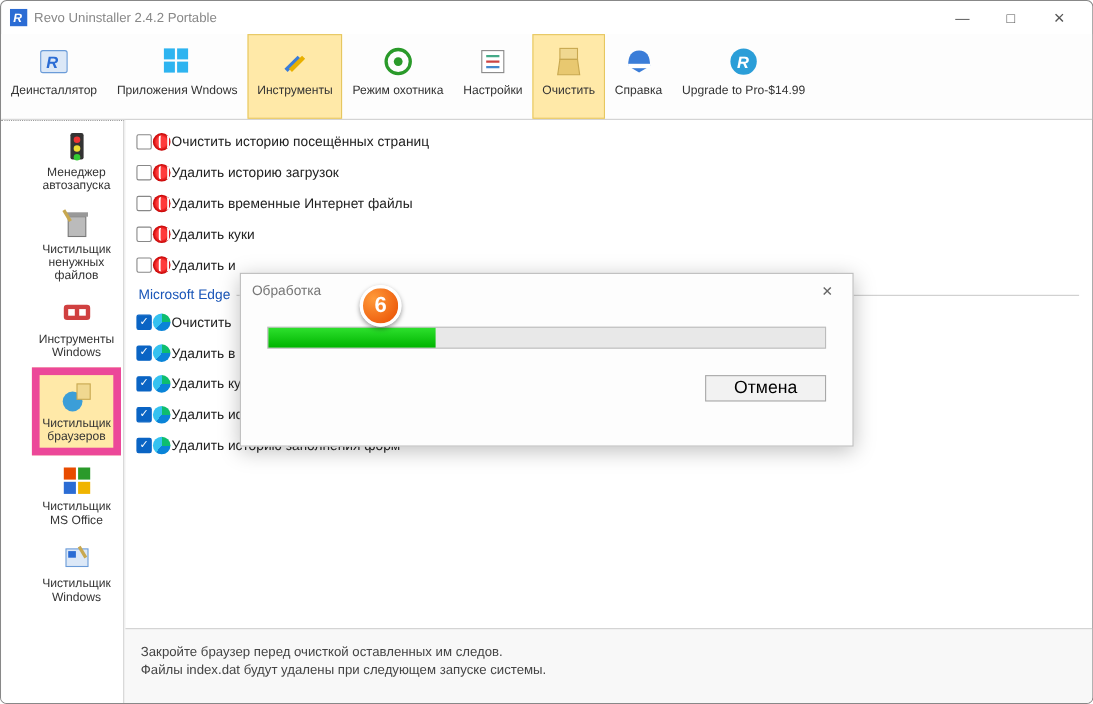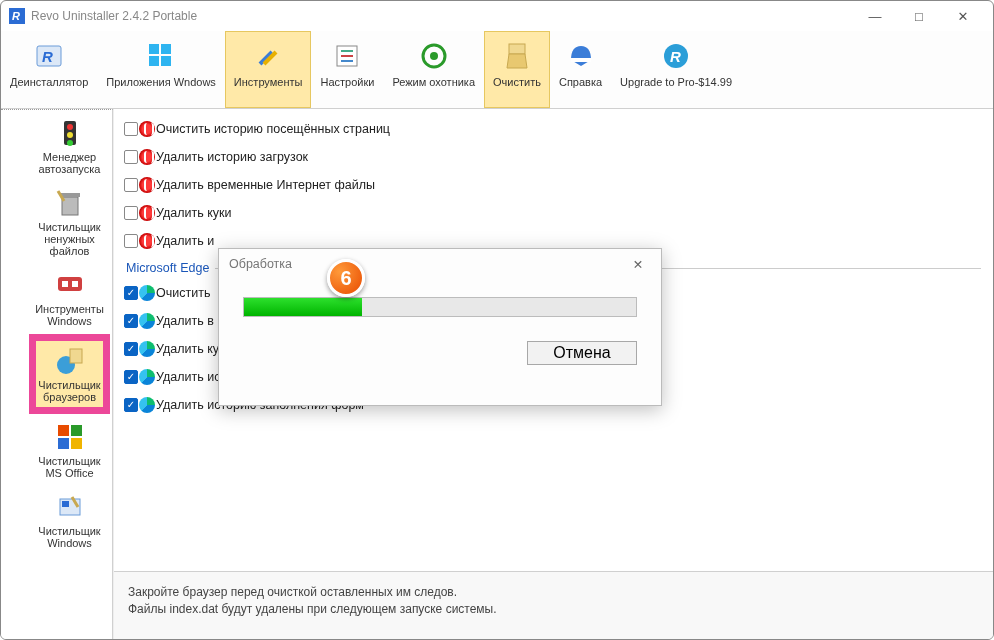--- a/index.html
+++ b/index.html
@@ -30,21 +30,21 @@
 .bicon { width: 18px; height: 18px; border-radius: 3px; display:inline-flex; align-items:center; justify-content:center; }
 .opera { background: radial-gradient(circle,#ff3b3b 40%,#c40000 70%); border-radius:50%; width:16px; height:16px; position:relative;}
 .opera::after{content:"";position:absolute;left:5px;top:2px;width:6px;height:12px;border-left:2px solid #fff;border-right:2px solid #fff;border-radius:3px;}
 .edge { width:16px;height:16px;border-radius:50%;background: conic-gradient(#0ebd6f 0 90deg,#0a84d8 90deg 220deg,#35c2f0 220deg 360deg);}
 .group-label { color: #1a56b8; font-size: 12.5px; padding: 6px 0 4px 2px; display:flex; align-items:center; gap:6px;}
 .group-label .line{flex:1;height:1px;background:#ccc;}
 
 .status { border-top: 1px solid #d0d0d0; padding: 10px 14px 20px; font-size: 12px; color: #444; background:#f8f8f8;}
 .status p { margin: 3px 0; }
 
-.dialog { position: absolute; left: 217px; top: 247px; width: 444px; height: 158px; background: #fdfdfd; border: 1px solid #bbb; box-shadow: 0 4px 18px rgba(0,0,0,.25); }
+.dialog { position: absolute; left: 217px; top: 247px; width: 558px; height: 158px; background: #fdfdfd; border: 1px solid #bbb; box-shadow: 0 4px 18px rgba(0,0,0,.25); }
 .dialog .dtitle { height: 30px; display: flex; align-items: center; padding: 0 10px; color: #777; font-size: 12.5px; }
 .dialog .dtitle .dclose { margin-left: auto; width: 26px; height: 22px; display:flex; align-items:center; justify-content:center; color:#666; }
 .dialog .dbody { padding: 18px 24px 10px; }
 .progress { height: 20px; border: 1px solid #bcbcbc; background: #e8e8e8; position: relative; }
 .progress .fill { position: absolute; left: 0; top: 0; bottom: 0; background: linear-gradient(#2de02d,#00b400); }
 .dialog .dbtns { display:flex; justify-content:flex-end; padding: 14px 24px 10px; }
 .dbtn { min-width: 110px; height: 24px; border: 1px solid #a8a8a8; background: #f2f2f2; font-size: 16px; display:flex; align-items:center; justify-content:center; }
 
 .badge { position: absolute; left: 326px; top: 258px; width: 38px; height: 38px; border-radius: 50%; background: radial-gradient(circle at 30% 30%, #ff9a3a, #e84b00); border: 3px solid #fff; box-shadow: 0 2px 5px rgba(0,0,0,.4); display:flex; align-items:center; justify-content:center; color:#fff; font-weight:bold; font-size:20px; z-index:10;}
 </style>
@@ -88,37 +88,37 @@
         <svg width="32" height="32">
           <line x1="8" y1="24" x2="20" y2="12" stroke="#3b7dd8" stroke-width="4"></line>
           <line x1="12" y1="24" x2="24" y2="12" stroke="#e8b000" stroke-width="4"></line>
         </svg>
       </div>
       <span>Инструменты</span>
     </div>
     <div class="tool-btn">
       <div class="ticon">
         <svg width="32" height="32">
+          <circle cx="16" cy="16" r="11" fill="none" stroke="#2a9a2a" stroke-width="3"></circle>
+          <circle cx="16" cy="16" r="4" fill="#2a9a2a"></circle>
+        </svg>
+      </div>
+      <span>Режим охотника</span>
+    </div>
+    <div class="tool-btn">
+      <div class="ticon">
+        <svg width="32" height="32">
           <rect x="6" y="6" width="20" height="20" fill="#fff" stroke="#888"></rect>
           <line x1="10" y1="11" x2="22" y2="11" stroke="#4a8" stroke-width="2"></line>
           <line x1="10" y1="16" x2="22" y2="16" stroke="#c44" stroke-width="2"></line>
           <line x1="10" y1="21" x2="22" y2="21" stroke="#48c" stroke-width="2"></line>
         </svg>
       </div>
       <span>Настройки</span>
     </div>
-    <div class="tool-btn">
-      <div class="ticon">
-        <svg width="32" height="32">
-          <circle cx="16" cy="16" r="11" fill="none" stroke="#2a9a2a" stroke-width="3"></circle>
-          <circle cx="16" cy="16" r="4" fill="#2a9a2a"></circle>
-        </svg>
-      </div>
-      <span>Режим охотника</span>
-    </div>
     <div class="tool-btn sel">
       <div class="ticon">
         <svg width="32" height="32">
           <rect x="8" y="4" width="16" height="10" fill="#f0d890" stroke="#c8a850"></rect>
           <path d="M8 14 L6 28 L26 28 L24 14 Z" fill="#e8c870" stroke="#c8a850"></path>
         </svg>
       </div>
       <span>Очистить</span>
     </div>
     <div class="tool-btn">

